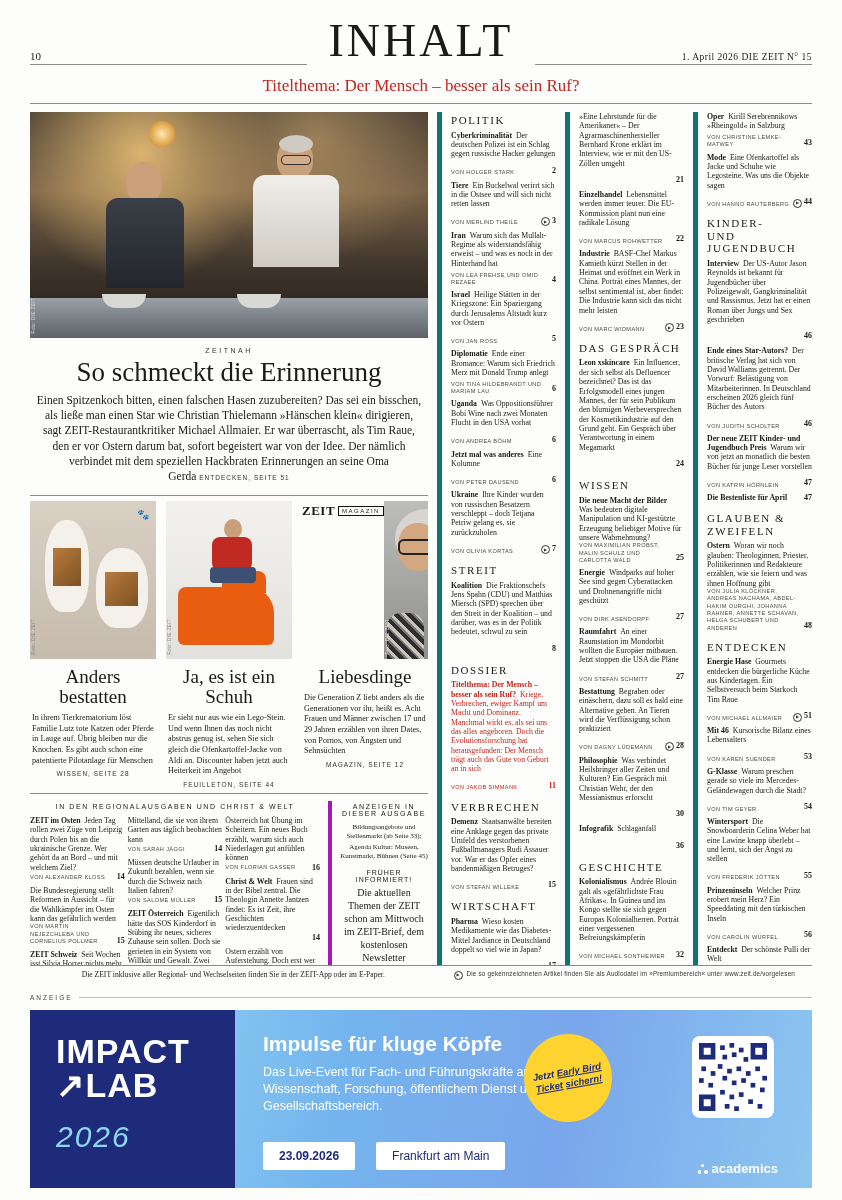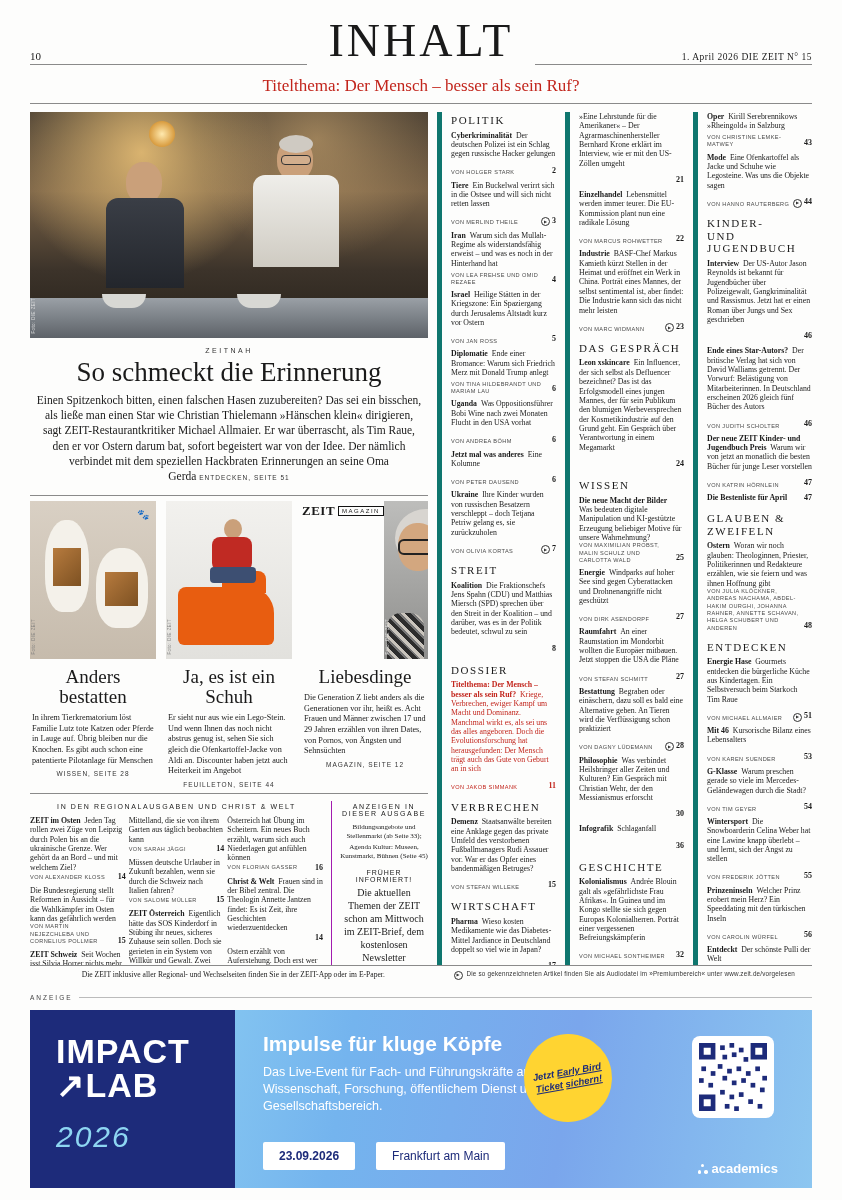--- a/index.html
+++ b/index.html
@@ -67,21 +67,21 @@
   .f-title{font-size:19px;line-height:1.05;font-weight:500;margin:2px 0 6px;}
   .f-text{font-size:8.2px;line-height:1.3;text-align:left;margin:0 2px 4px;}
   
   .regional{display:flex;flex:1;margin-top:2px;overflow:hidden;}
   .reg-left{flex:1;}
   .reg-head{font-family:"Liberation Sans",sans-serif;font-size:7px;letter-spacing:1.6px;text-align:center;margin:2px 0 6px;}
   .reg-cols{display:flex;gap:3px;}
   .reg-col{flex:1;}
   .reg-col .entry{margin-bottom:5px;}
   .reg-col p{margin:0;font-size:7px;line-height:1.27;}
-  .reg-ads{width:88px;border-left:1px solid #a21caf;margin-left:8px;padding-left:8px;text-align:center;}
+  .reg-ads{width:88px;border-left:4px solid #a21caf;margin-left:8px;padding-left:8px;text-align:center;}
   .reg-ads .line{font-size:7px;line-height:1.3;margin:0 0 2px;}
   .promo-t{font-family:"Liberation Sans",sans-serif;font-size:7px;letter-spacing:1px;margin:8px 0 3px;}
   .promo-x{font-size:10px;line-height:1.3;margin:0;}
   .promo-u{font-size:7px;margin-top:2px;display:inline-block;}
   
   .toc-heading{font-size:11px;letter-spacing:1.6px;margin:9px 0 4px;white-space:pre-line;line-height:1.15;}
   .toc-col > .toc-heading:first-child{margin-top:2px;}
   .entry{margin-bottom:4px;}
   .entry p{margin:0;font-size:7.8px;line-height:1.2;}
   .entry b{font-size:7.8px;}

